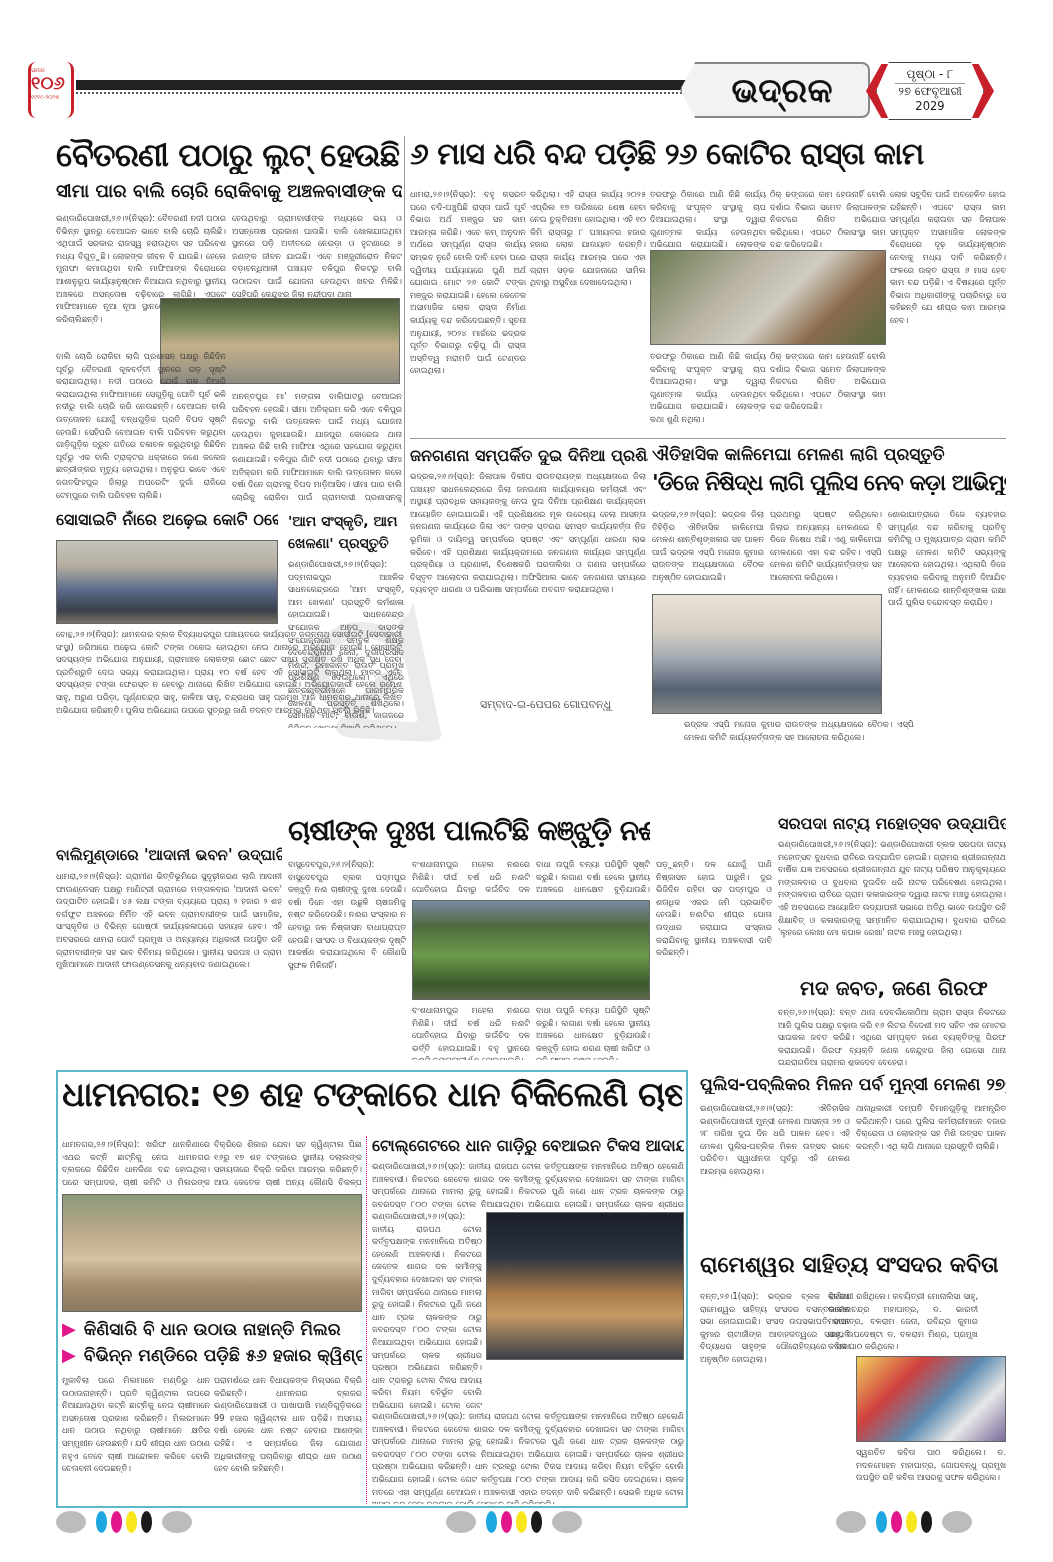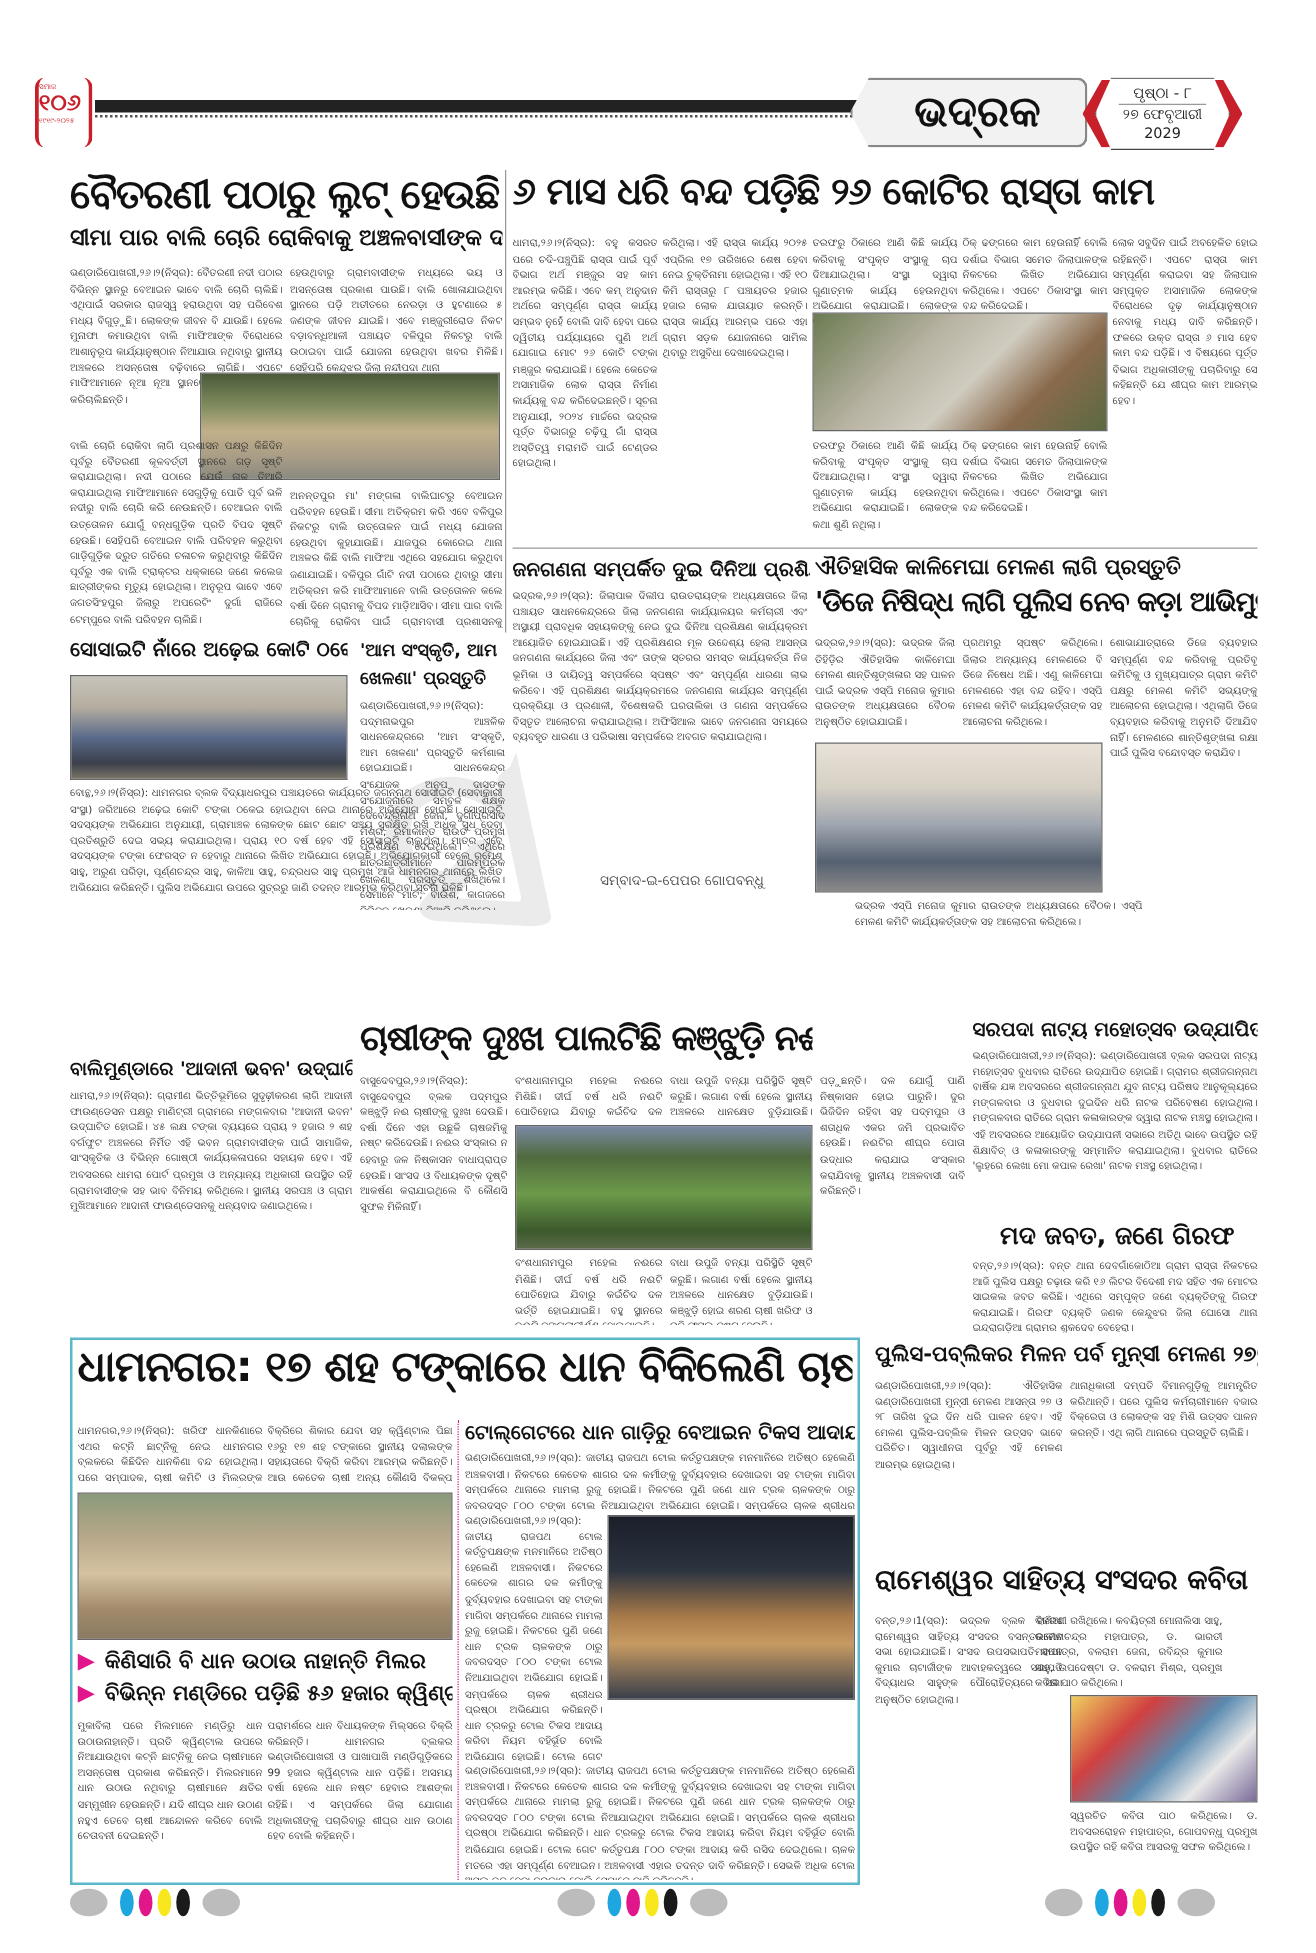--- a/index.html
+++ b/index.html
@@ -122,21 +122,21 @@
 <div class="abs body-text" style="left:372px;top:1410px;width:312px;height:94px">ଭଣ୍ଡାରିପୋଖରୀ,୨୬।୨(ସ୍ର): ଜାତୀୟ ରାଜପଥ ଟୋଲ କର୍ତ୍ତୃପକ୍ଷଙ୍କ ମନମାନିରେ ଅତିଷ୍ଠ ହେଲେଣି ଅଞ୍ଚଳବାସୀ। ନିକଟରେ କେତେକ ଶାଗର ଦଳ କର୍ମୀଙ୍କୁ ଦୁର୍ବ୍ୟବହାର ଦେଖାଇବା ସହ ଟାଙ୍କା ମାଗିବା ସମ୍ପର୍କରେ ଥାନାରେ ମାମଲା ରୁଜୁ ହୋଇଛି। ନିକଟରେ ପୁଣି ଜଣେ ଧାନ ଟ୍ରକ ଚାଳକଙ୍କ ଠାରୁ ଜବରଦସ୍ତ ୮୦୦ ଟଙ୍କା ଟୋଲ ନିଆଯାଇଥିବା ଅଭିଯୋଗ ହୋଇଛି। ସମ୍ପର୍କରେ ଚାଳକ ଶ୍ରୀଧର ପ୍ରଷ୍ଠା ଅଭିଯୋଗ କରିଛନ୍ତି। ଧାନ ଟ୍ରକରୁ ଟୋଲ ଟିକସ ଆଦାୟ କରିବା ନିୟମ ବହିର୍ଭୂତ ବୋଲି ଅଭିଯୋଗ ହୋଇଛି। ଟୋଲ ଗେଟ କର୍ତ୍ତୃପକ୍ଷ ୮୦୦ ଟଙ୍କା ଆଦାୟ କରି ରସିଦ ଦେଇଥିଲେ। ଚାଳକ ମତରେ ଏହା ସମ୍ପୂର୍ଣ୍ଣ ବେଆଇନ। ଅଞ୍ଚଳବାସୀ ଏହାର ତଦନ୍ତ ଦାବି କରିଛନ୍ତି। ସେଭଳି ଅଧିକ ଟୋଲ ଅସୁଲ ବନ୍ଦ ହେବା ଦରକାର ବୋଲି ସେମାନେ ଦାବି କରିଛନ୍ତି।</div>
 
 <div class="abs sub" style="left:700px;top:1074px;width:306px;font-size:17px">ପୁଲିସ-ପବ୍ଲିକର ମିଳନ ପର୍ବ ମୁନ୍‌ସୀ ମେଳଣ ୨୭ରୁ</div>
 <div class="abs body-text" style="left:700px;top:1102px;width:150px;height:140px">ଭଣ୍ଡାରିପୋଖରୀ,୨୬।୨(ସ୍ର): ଐତିହାସିକ ଭଣ୍ଡାରିପୋଖରୀ ମୁନ୍‌ସୀ ମେଳଣ ଆସନ୍ତା ୨୭ ଓ ୨୮ ତାରିଖ ଦୁଇ ଦିନ ଧରି ପାଳନ ହେବ। ଏହି ମେଳଣ ପୁଲିସ-ପବ୍ଲିକ ମିଳନ ଉତ୍ସବ ଭାବେ ପରିଚିତ। ସ୍ୱାଧୀନତା ପୂର୍ବରୁ ଏହି ମେଳଣ ଆରମ୍ଭ ହୋଇଥିଲା।</div>
 <div class="abs body-text" style="left:856px;top:1102px;width:150px;height:140px">ଥାନାଧିକାରୀ ଦମ୍ପତି ବିମାନଗୁଡ଼ିକୁ ଆମନ୍ତ୍ରିତ କରିଥାନ୍ତି। ପରେ ପୁଲିସ କର୍ମଚାରୀମାନେ ବଜାର ବିକ୍ରେତା ଓ ଲୋକଙ୍କ ସହ ମିଶି ଉତ୍ସବ ପାଳନ କରନ୍ତି। ଏଥି ଲାଗି ଥାନାରେ ପ୍ରସ୍ତୁତି ଚାଲିଛି।</div>
 
 <div class="abs sub" style="left:700px;top:1252px;width:306px;font-size:22px">ରାମେଶ୍ୱର ସାହିତ୍ୟ ସଂସଦର କବିତା ଆସର</div>
 <div class="abs body-text" style="left:700px;top:1290px;width:150px;height:210px">ବନ୍ତ,୨୬।1(ସ୍ର): ଭଦ୍ରକ ବ୍ଲକ ରାଣିଆ ରାମେଶ୍ୱର ସାହିତ୍ୟ ସଂସଦର ବସନ୍ତକାଳୀନ ସଭା ହୋଇଯାଇଛି। ସଂସଦ ଉପସଭାପତି ସପନ କୁମାର ଚାଟାର୍ଜୀଙ୍କ ଆବାହକତ୍ୱରେ ସଭାପତି ବିଦ୍ୟାଧର ସାହୁଙ୍କ ପୌରୋହିତ୍ୟରେ ସଭା ଅନୁଷ୍ଠିତ ହୋଇଥିଲା।</div>
 <div class="abs body-text" style="left:828px;top:1290px;width:150px;height:62px">ବିବରଣୀ ରଖିଥିଲେ। କବୟିତ୍ରୀ ମୋନାଲିସା ସାହୁ, ଉମେଶଚନ୍ଦ୍ର ମହାପାତ୍ର, ଡ. ଭାରତୀ ମହାପାତ୍ର, ବଳରାମ ଜେନା, ରବିନ୍ଦ୍ର କୁମାର ସାହୁ, ଉପଦେଷ୍ଟା ଡ. ବଳରାମ ମିଶ୍ର, ପ୍ରମୁଖ କବିତା ପାଠ କରିଥିଲେ।</div>
 <div class="abs photo" style="left:856px;top:1356px;width:150px;height:86px;background:linear-gradient(135deg,#f0d060 0%,#d04040 30%,#5a8ab0 55%,#e8e8e8 75%,#7a6a9a 100%)"></div>
-<div class="abs body-text" style="left:856px;top:1446px;width:150px;height:56px">ସ୍ୱରଚିତ କବିତା ପାଠ କରିଥିଲେ। ଡ. ଅବସରରୋହନ ମହାପାତ୍ର, ଗୋପବନ୍ଧୁ ପ୍ରମୁଖ ଉପସ୍ଥିତ ରହି କବିତା ଆସରକୁ ସଫଳ କରିଥିଲେ।</div>
+<div class="abs body-text" style="left:856px;top:1446px;width:150px;height:56px">ସ୍ୱରଚିତ କବିତା ପାଠ କରିଥିଲେ। ଡ. ମଦନମୋହନ ମହାପାତ୍ର, ଗୋପବନ୍ଧୁ ପ୍ରମୁଖ ଉପସ୍ଥିତ ରହି କବିତା ଆସରକୁ ସଫଳ କରିଥିଲେ।</div>
 
 <div class="abs dots" style="left:56px;top:1511px">
   <div class="dot-grey"></div>
   <div class="dot" style="background:#1da6df;margin-left:6px"></div>
   <div class="dot" style="background:#e0168a"></div>
   <div class="dot" style="background:#f7e71c"></div>
   <div class="dot" style="background:#1a1a1a"></div>
   <div class="dot-grey" style="margin-left:6px"></div>
 </div>
 <div class="abs dots" style="left:446px;top:1511px">

